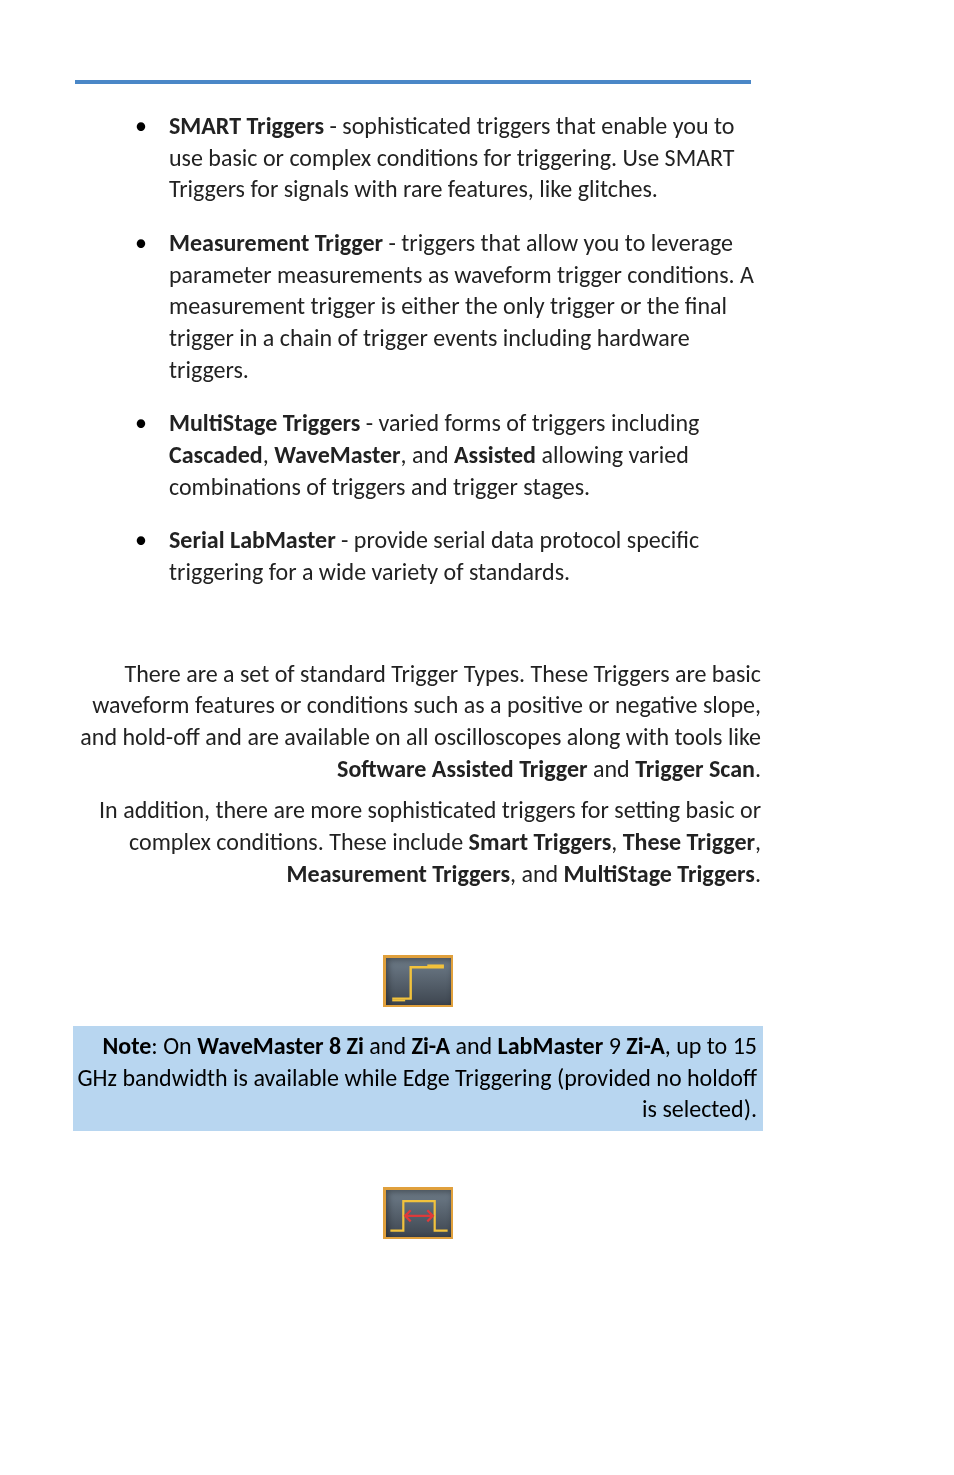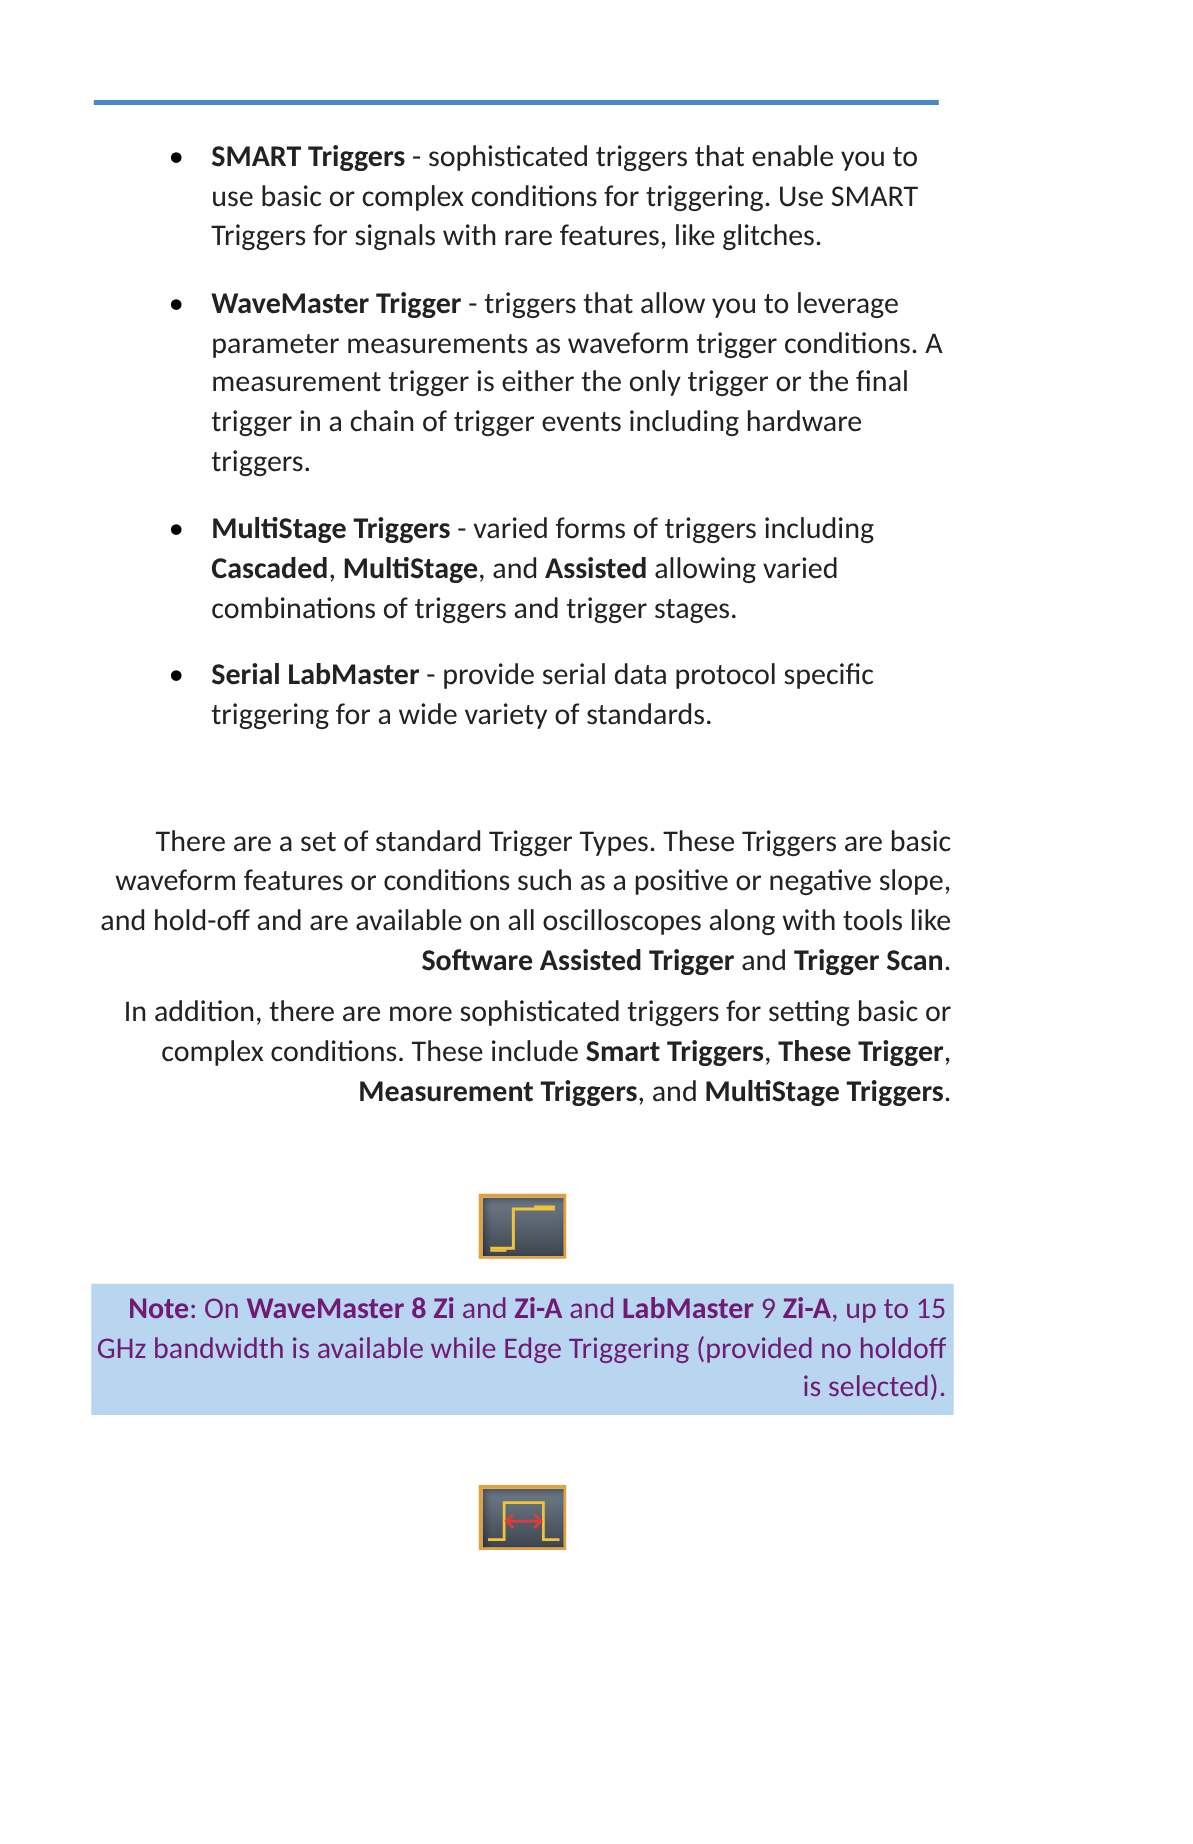--- a/index.html
+++ b/index.html
@@ -69,34 +69,34 @@
     background: linear-gradient(#6f7d8a, #3e4650);
     box-shadow: inset 2px 2px 6px rgba(0,0,0,0.4);
     box-sizing: border-box;
   }
   .note-box {
     background: #b8d6f0;
     padding: 4px 6px 6px 4px;
     margin: 12px -2px 0 -2px;
   }
   .note-box p.body { margin-bottom: 0; }
-  .note-text { color: #701a75; }
+  .note-text { color: #000000; }
 </style>
 </head>
 <body>
 
 <div class="page">
   <div class="top-line"></div>
 
   <div class="content">
 
     <ul class="bullets">
       <li><span class="bold">SMART Triggers</span><span> - sophisticated triggers that enable you to use basic or complex conditions for triggering. Use SMART Triggers for signals with rare features, like glitches.</span></li>
-      <li><span class="bold">WaveMaster Trigger</span><span> - triggers that allow you to leverage parameter measurements as waveform trigger conditions. A measurement trigger is either the only trigger or the final trigger in a chain of trigger events including hardware triggers.</span></li>
-      <li><span class="bold">MultiStage Triggers</span><span> - varied forms of triggers including </span><span class="bold">Cascaded</span><span>, </span><span class="bold">MultiStage</span><span>, and </span><span class="bold">Assisted</span><span> allowing varied combinations of triggers and trigger stages.</span></li>
+      <li><span class="bold">Measurement Trigger</span><span> - triggers that allow you to leverage parameter measurements as waveform trigger conditions. A measurement trigger is either the only trigger or the final trigger in a chain of trigger events including hardware triggers.</span></li>
+      <li><span class="bold">MultiStage Triggers</span><span> - varied forms of triggers including </span><span class="bold">Cascaded</span><span>, </span><span class="bold">WaveMaster</span><span>, and </span><span class="bold">Assisted</span><span> allowing varied combinations of triggers and trigger stages.</span></li>
       <li><span class="bold">Serial LabMaster</span><span> - provide serial data protocol specific triggering for a wide variety of standards.</span></li>
     </ul>
 
     <div class="gap-lg"></div>
 
     <p class="body"><span>There are a set of standard Trigger Types. These Triggers are basic waveform features or conditions such as a positive or negative slope, and hold-off and are available on all oscilloscopes along with tools like </span><span class="bold">Software Assisted Trigger</span><span> and </span><span class="bold">Trigger Scan</span><span>.</span></p>
     <p class="body"><span>In addition, there are more sophisticated triggers for setting basic or complex conditions. These include </span><span class="bold">Smart Triggers</span><span>, </span><span class="bold">These Trigger</span><span>, </span><span class="bold">Measurement Triggers</span><span>, and </span><span class="bold">MultiStage Triggers</span><span>.</span></p>
 
     <div class="gap"></div>
 

